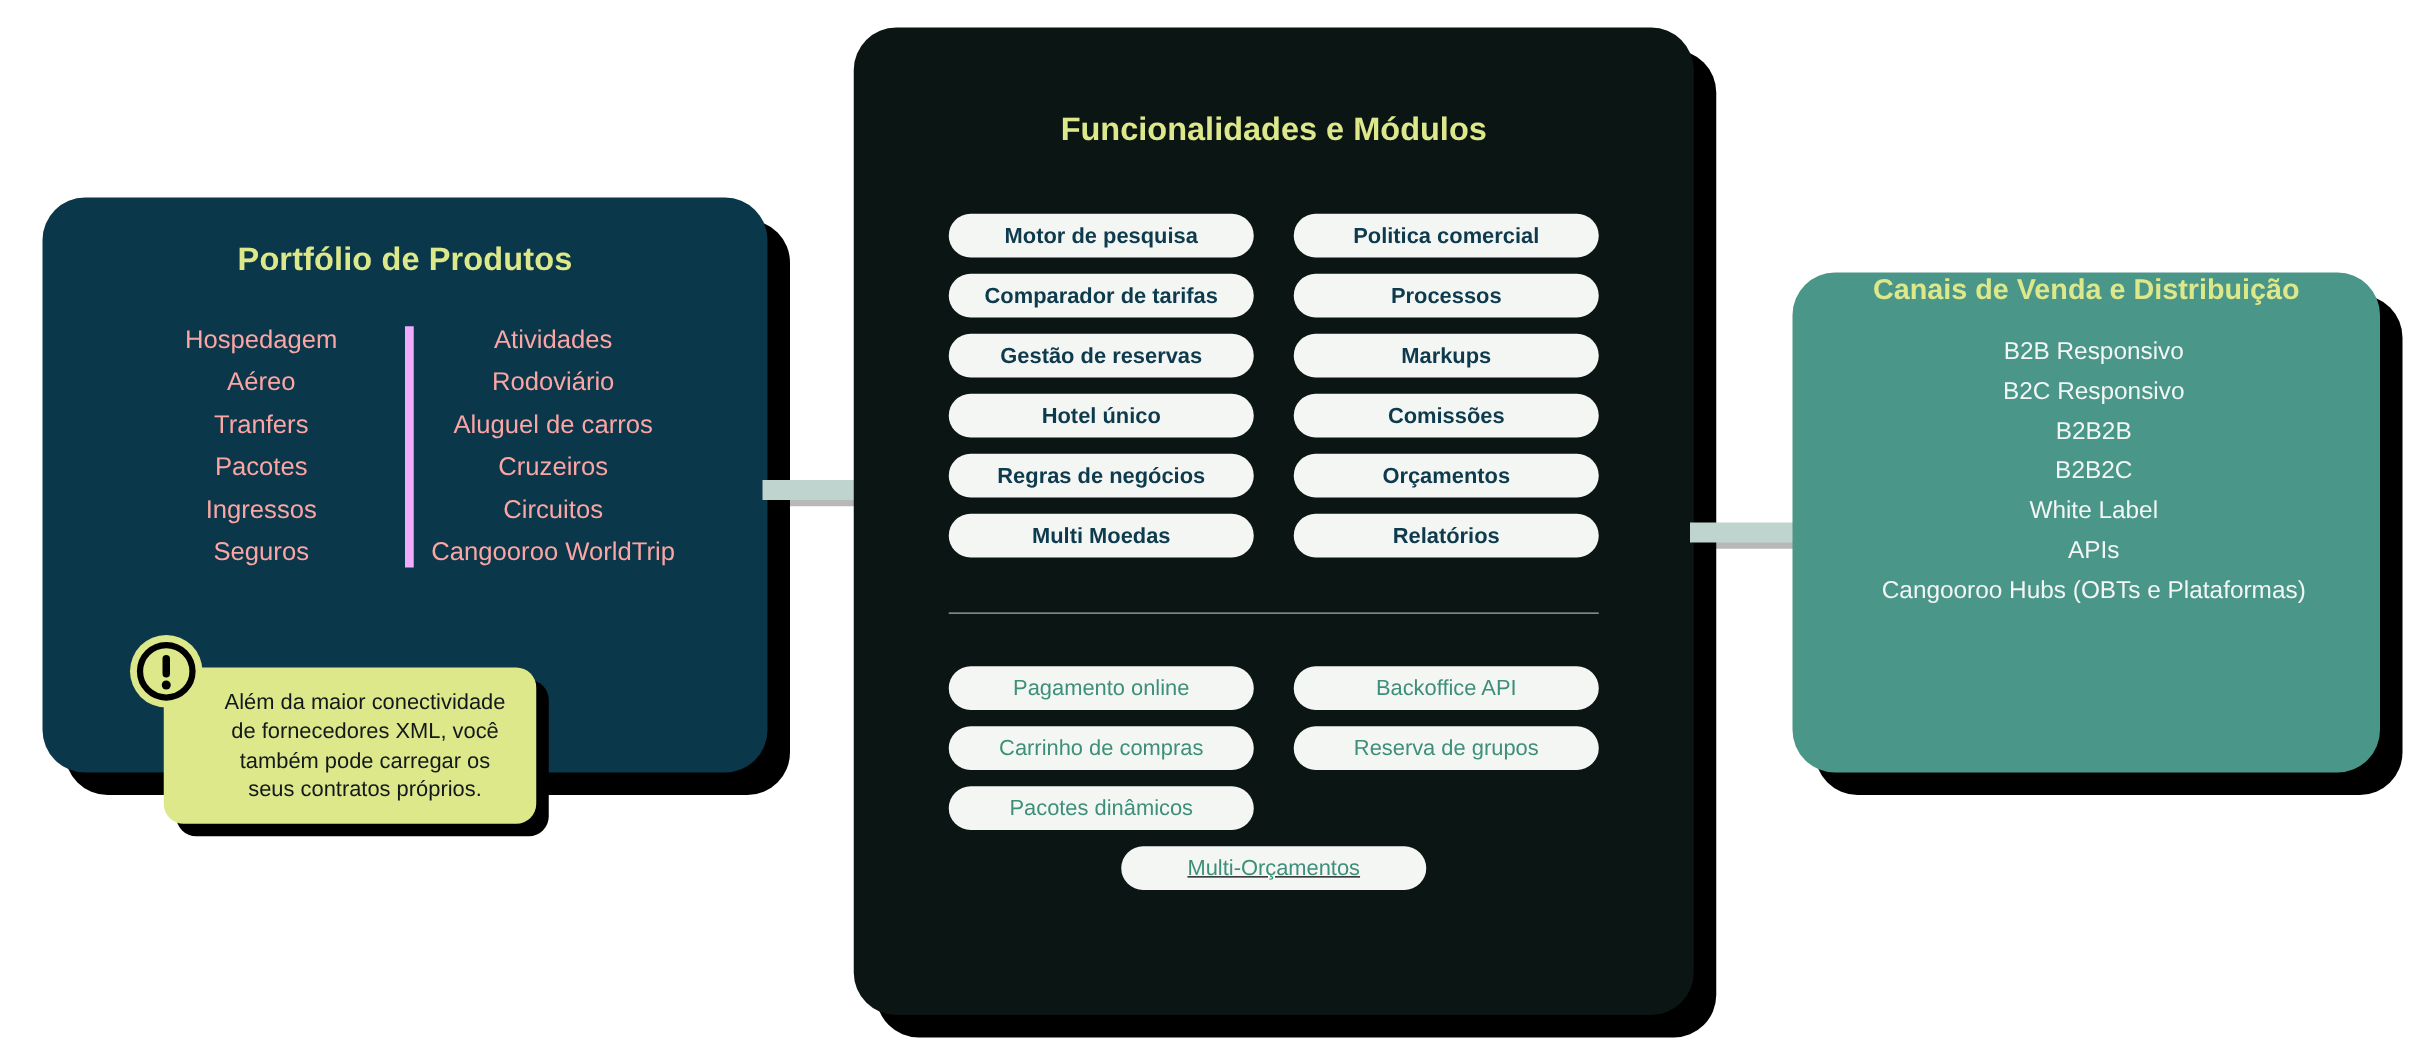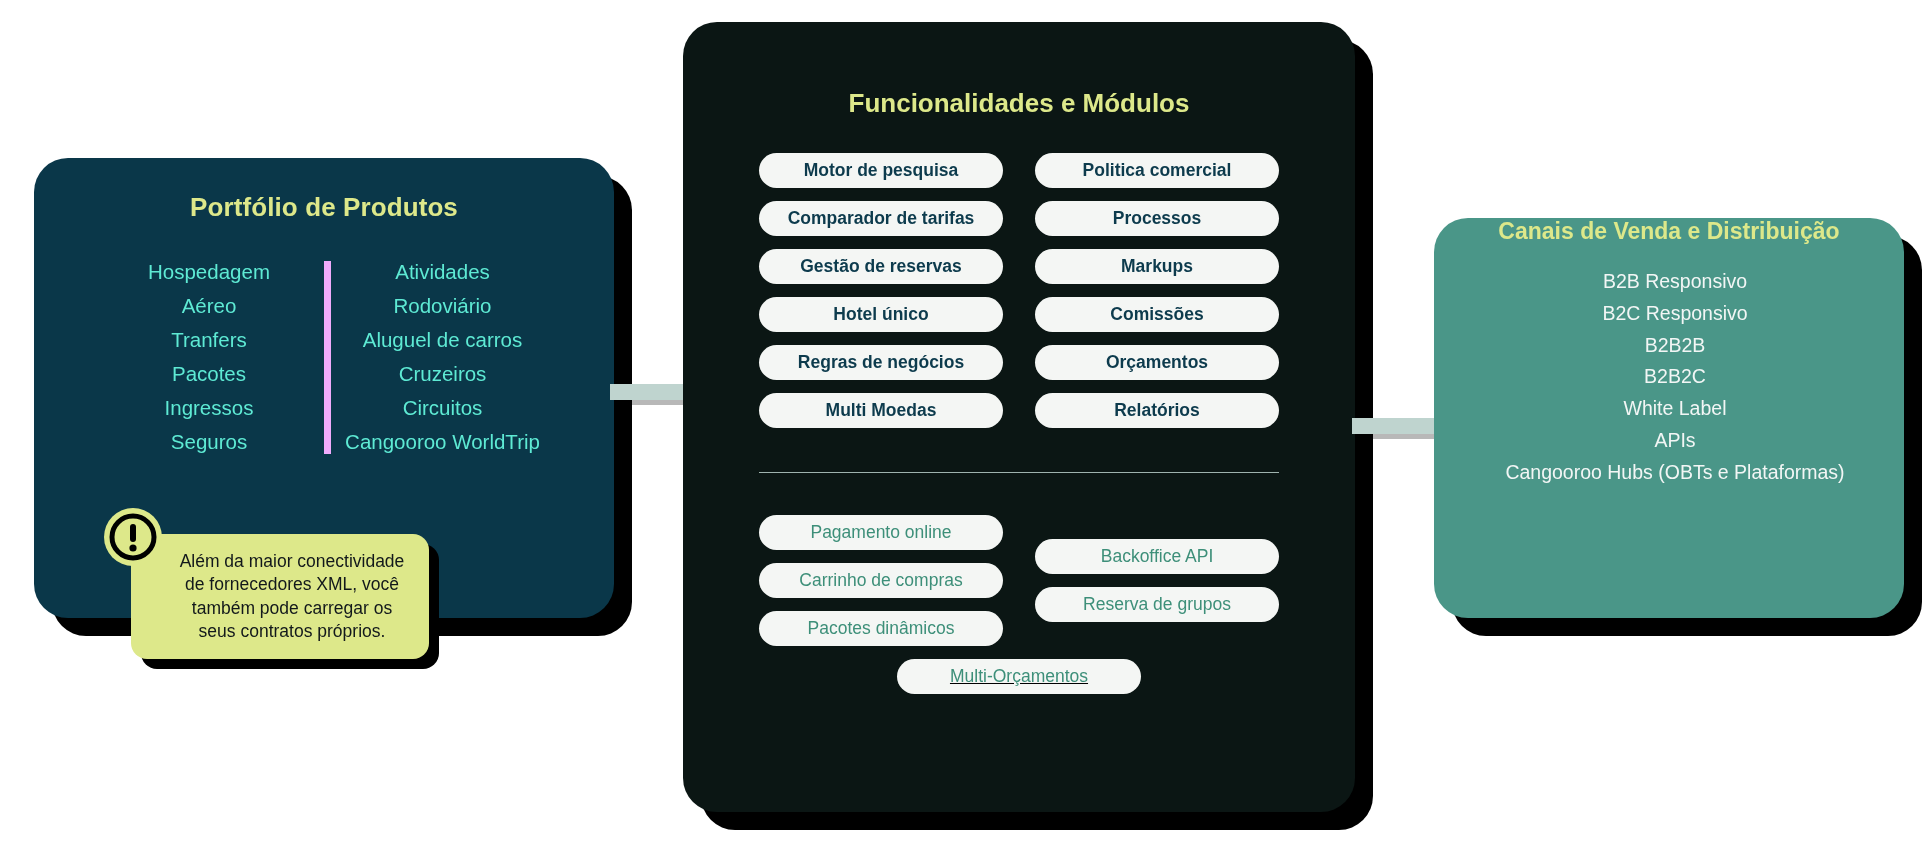--- a/index.html
+++ b/index.html
@@ -49,21 +49,21 @@
   }
   .product-col {
     width: 230px;
     display: flex;
     flex-direction: column;
     align-items: center;
     gap: 11px;
   }
   .product-col.right { border-left: 7px solid #f0abfc; }
   .product-item {
-    color: #5eead4;
+    color: #fca5a5;
     font-size: 20.5px;
     line-height: 1.12;
     white-space: nowrap;
   }
 
   
   #callout {
     position: absolute;
     left: 131px;
     top: 534px;
@@ -109,21 +109,21 @@
   #center-panel .panel-title {
     color: #dde88a;
     font-size: 26px;
     font-weight: bold;
     text-align: center;
   }
   .pill-grid {
     display: flex;
     justify-content: center;
     gap: 32px;
-    margin-top: 34px;
+    margin-top: 52px;
   }
   .pill-col {
     display: flex;
     flex-direction: column;
     gap: 13px;
   }
   .pill {
     width: 244px;
     height: 35px;
     background: #f4f6f4;
@@ -136,21 +136,21 @@
   }
   .pill.dark  { color: #0d3b4d; font-weight: bold; }
   .pill.green { color: #3d8f79; font-weight: normal; }
 
   .section-divider {
     width: 520px;
     height: 1px;
     background: #9fb3ae;
     margin: 44px auto 0 auto;
   }
-  .pill-grid.lower { margin-top: 42px; align-items: center; }
+  .pill-grid.lower { margin-top: 42px; }
   .pill-solo {
     display: flex;
     justify-content: center;
     margin-top: 13px;
     text-decoration: underline;
   }
   .pill-solo .pill { width: 244px; }
 
   
   #right-panel {

